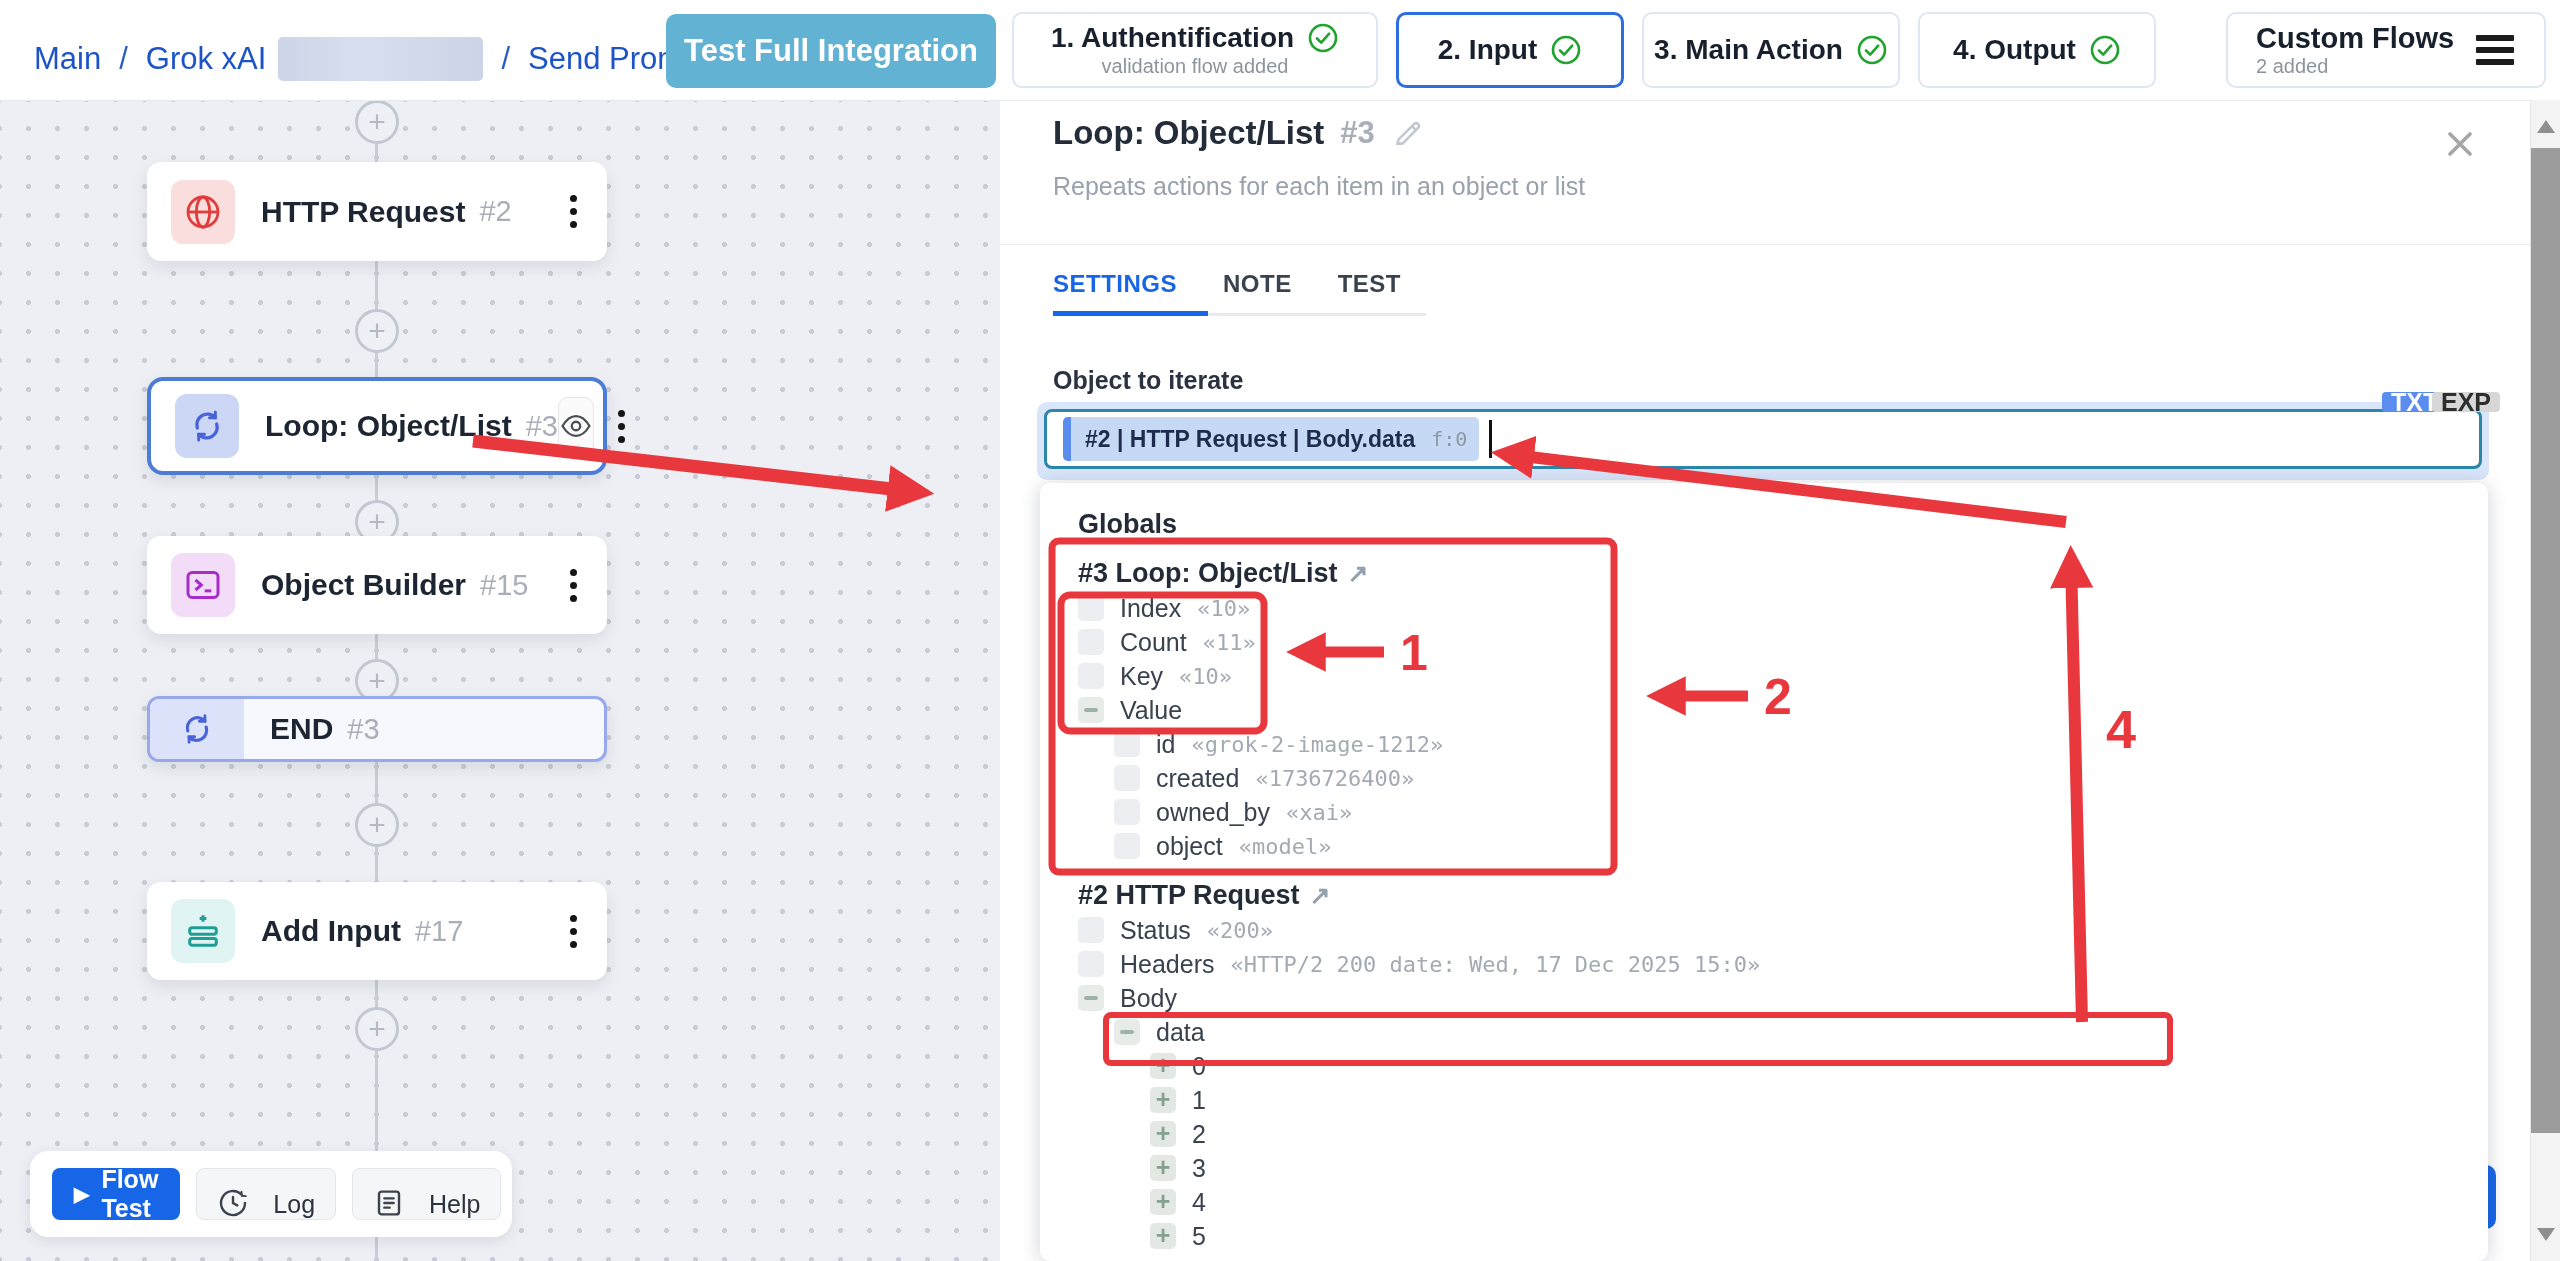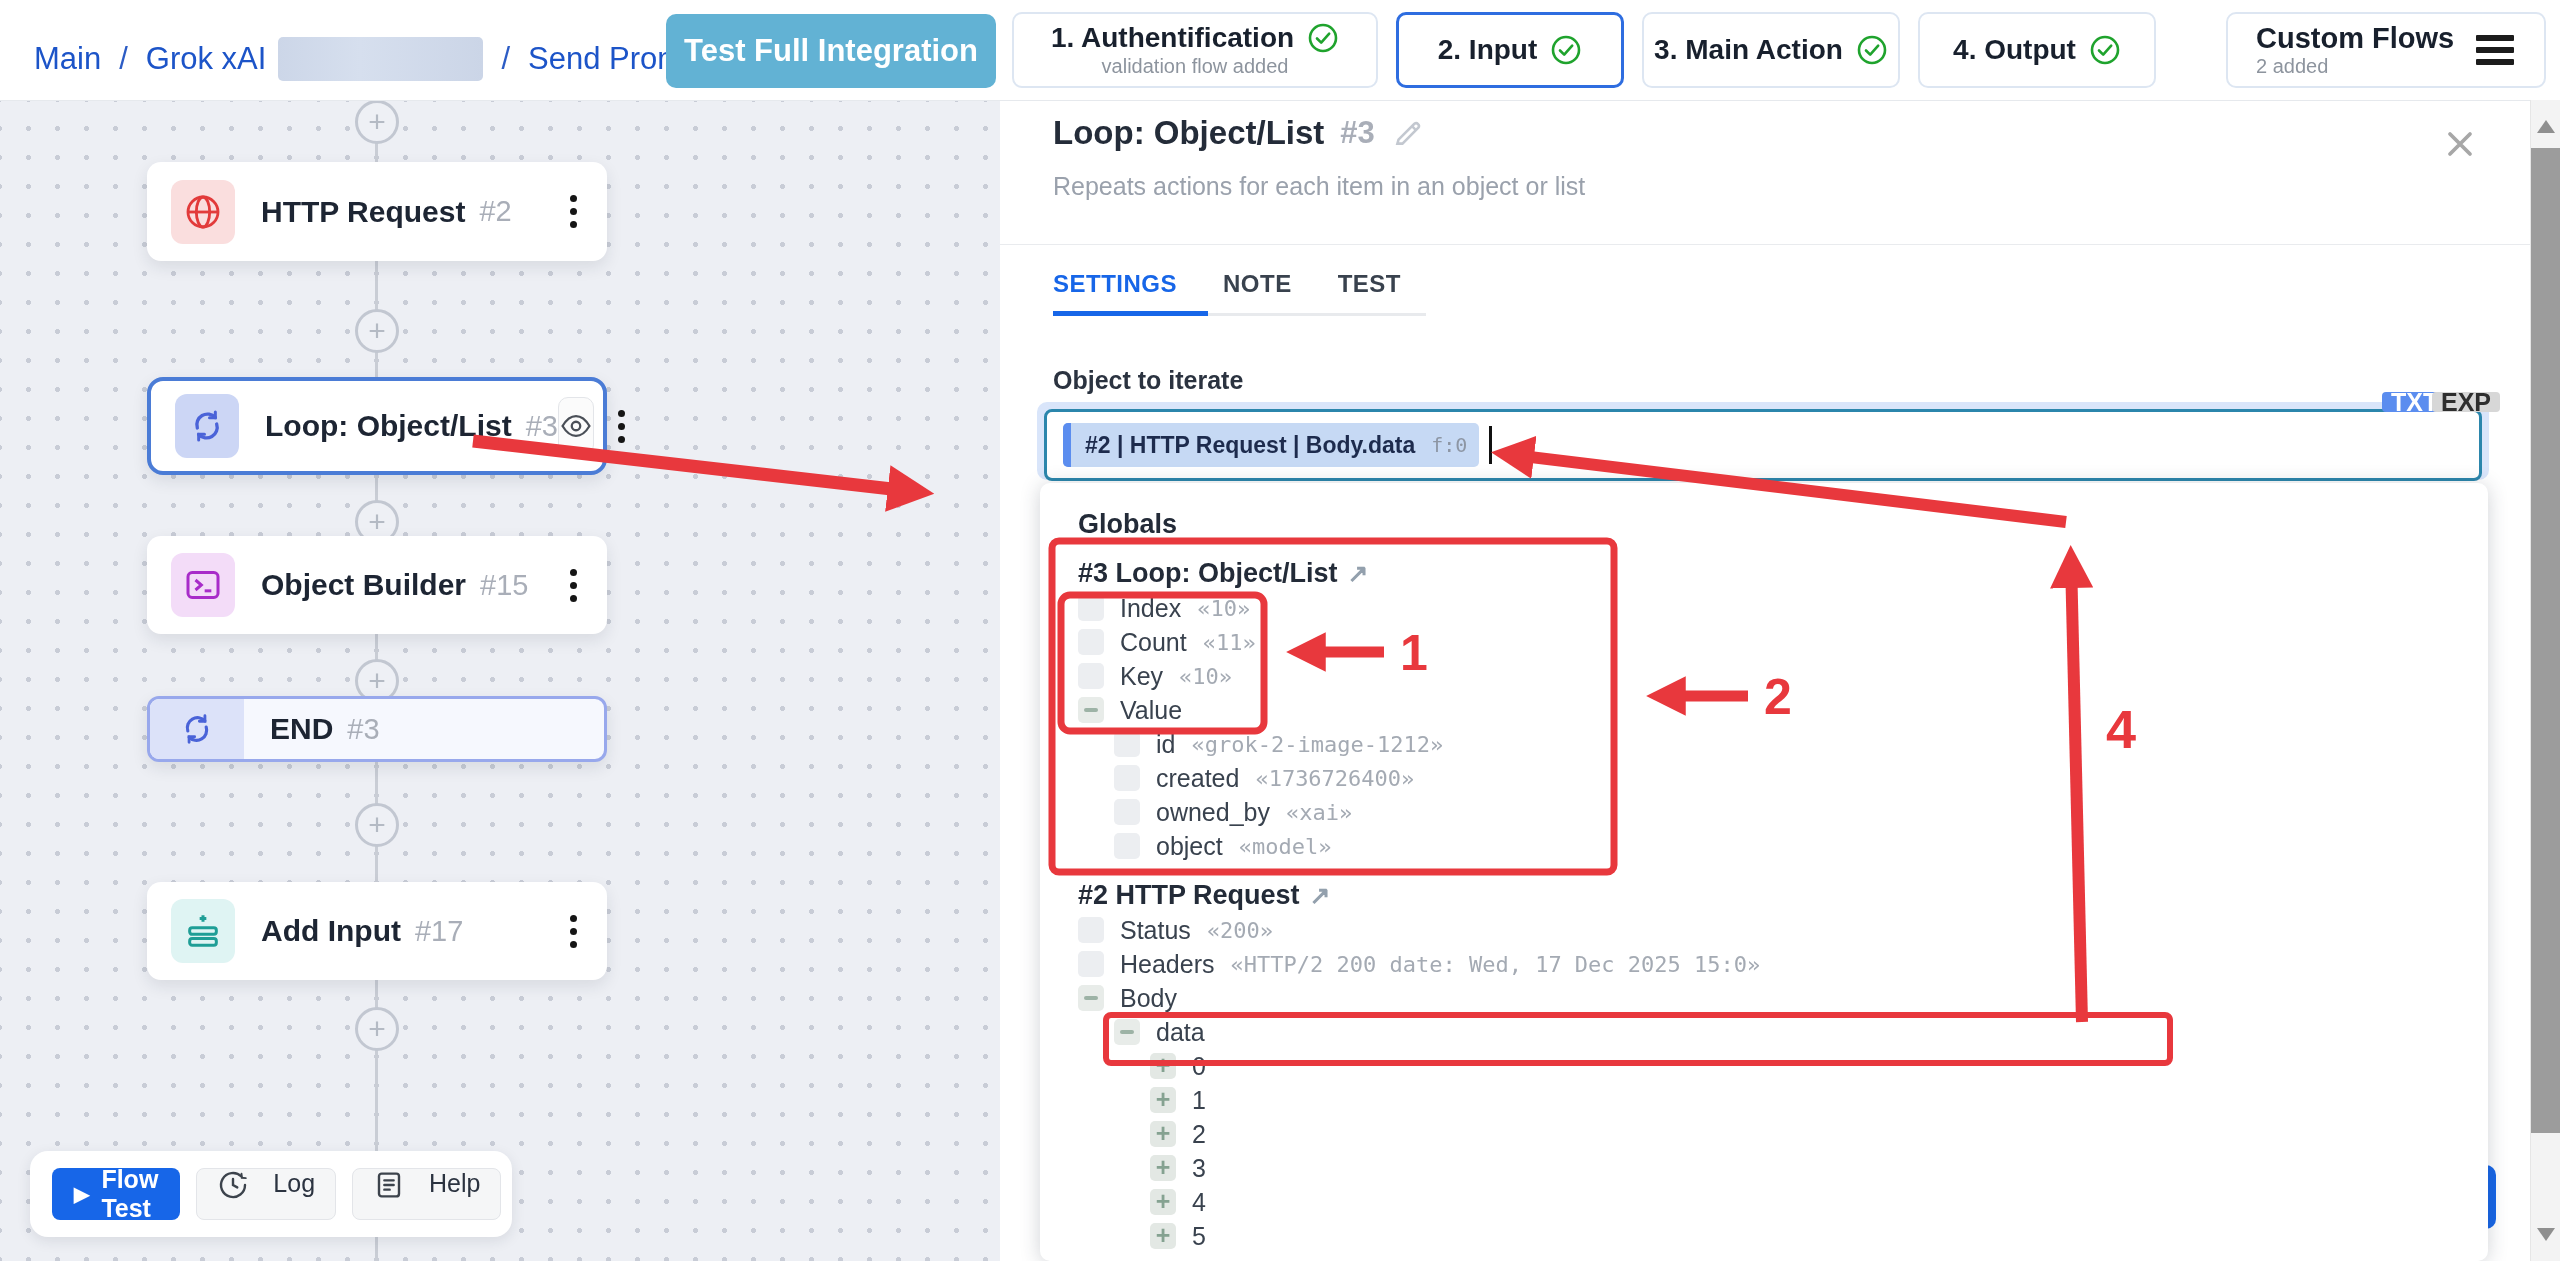--- a/index.html
+++ b/index.html
@@ -73,42 +73,42 @@
   .ic-ob{background:#f3dcf8;}
   .ic-add{background:#dff4f3;}
 
   .toolbar{position:absolute;left:30px;top:1051px;width:482px;height:86px;background:#fff;
            border-radius:18px;box-shadow:0 4px 14px rgba(30,40,60,.10);display:flex;
            align-items:center;padding:0 22px;gap:16px;box-sizing:border-box;}
   .btn-flow{background:#1766e8;color:#fff;font-weight:bold;font-size:25px;height:52px;
             padding:0 22px;border-radius:8px;display:flex;align-items:center;gap:12px;cursor:pointer;}
   .btn-flow .play{font-size:20px;}
   .btn-gray{background:#f5f6f7;border:1px solid #e3e5e9;color:#2b3340;font-size:25px;height:52px;
-            padding:0 20px;border-radius:8px;display:flex;align-items:flex-start;gap:24px;
+            padding:0 20px;border-radius:8px;display:flex;align-items:flex-end;gap:24px;
             box-sizing:border-box;cursor:pointer;}
 
   
   .panel{position:absolute;left:1000px;top:100px;width:1530px;height:1161px;background:#fff;}
   .p-title{position:absolute;left:53px;top:14px;display:flex;align-items:center;gap:16px;}
   .p-title .t{font-size:33px;font-weight:bold;color:#242c39;}
   .p-title .n{font-size:31px;color:#a9aeb8;font-weight:bold;}
   .p-desc{position:absolute;left:53px;top:72px;font-size:25px;color:#9aa1ac;}
   .p-close{position:absolute;left:1438px;top:22px;width:44px;height:44px;display:flex;
            align-items:center;justify-content:center;cursor:pointer;}
   .p-div{position:absolute;left:0;top:144px;width:100%;border-bottom:1px solid #e9ebee;}
   .tabs{position:absolute;left:53px;top:170px;display:flex;gap:46px;font-size:24px;
         font-weight:bold;letter-spacing:.5px;}
   .tab{color:#39424e;cursor:pointer;padding-bottom:14px;}
   .tab.active{color:#1766e8;}
   .tabline-gray{position:absolute;left:53px;top:213px;width:373px;height:3px;background:#e8eaed;}
   .tabline-blue{position:absolute;left:53px;top:211px;width:155px;height:5px;background:#1766e8;}
   .fieldlabel{position:absolute;left:53px;top:266px;font-size:25px;font-weight:bold;color:#2b3340;}
   .halo{position:absolute;left:37px;top:302px;width:1452px;height:78px;background:#d9e5fa;
         border-radius:10px;}
-  .tokinput{position:absolute;left:44px;top:309px;width:1438px;height:72px;background:#fff;
+  .tokinput{position:absolute;left:44px;top:309px;width:1438px;height:60px;background:#fff;
             border:3px solid #2b86ac;border-radius:8px;box-sizing:border-box;display:flex;
             align-items:center;padding:0 16px;cursor:text;}
   .chip{display:flex;align-items:stretch;height:44px;border-radius:5px;overflow:hidden;
         background:#c6d9f4;cursor:pointer;}
   .chip .bar{width:8px;background:#5b8def;flex:none;}
   .chip .ctext{display:flex;align-items:center;padding:0 14px;font-size:23px;font-weight:bold;
                color:#1d2b4d;white-space:nowrap;}
   .chip .cfn{display:flex;align-items:center;padding:0 12px 0 2px;font-size:20px;color:#8d96a4;
              font-family:"DejaVu Sans Mono",monospace;}
   .caret{width:3px;height:38px;background:#111;margin-left:10px;}

